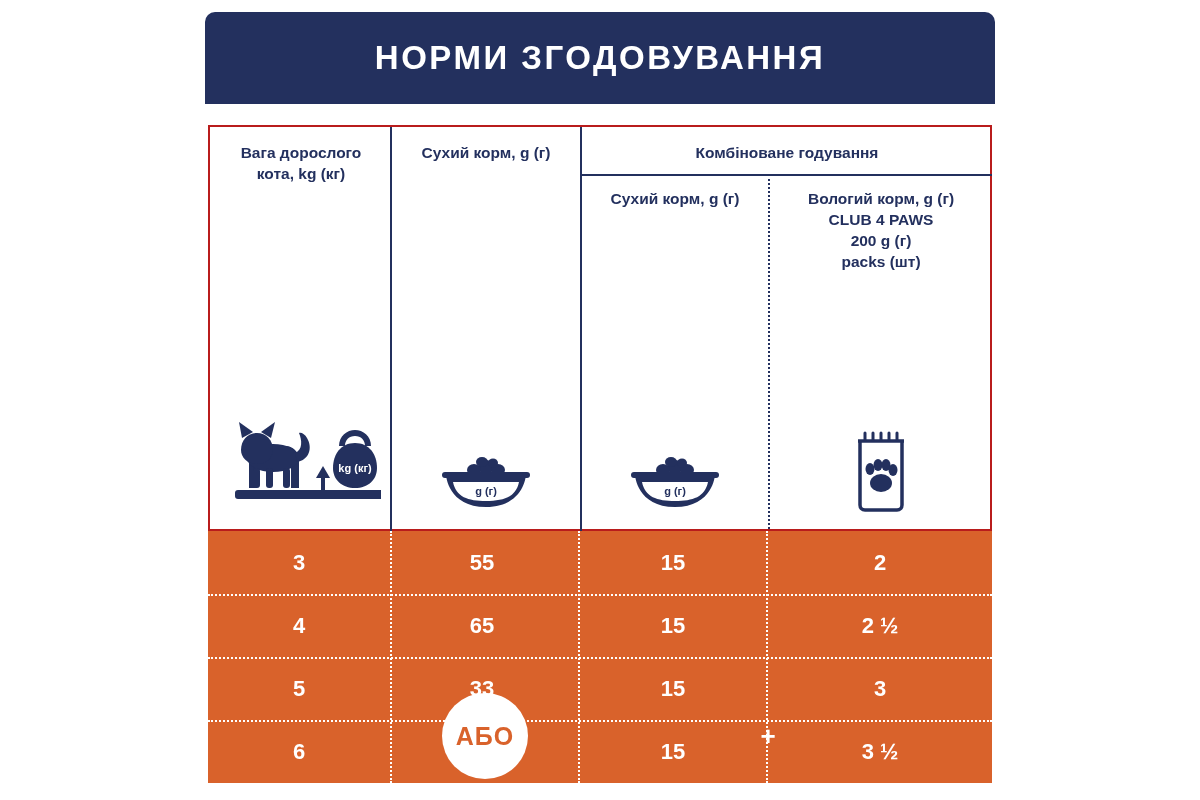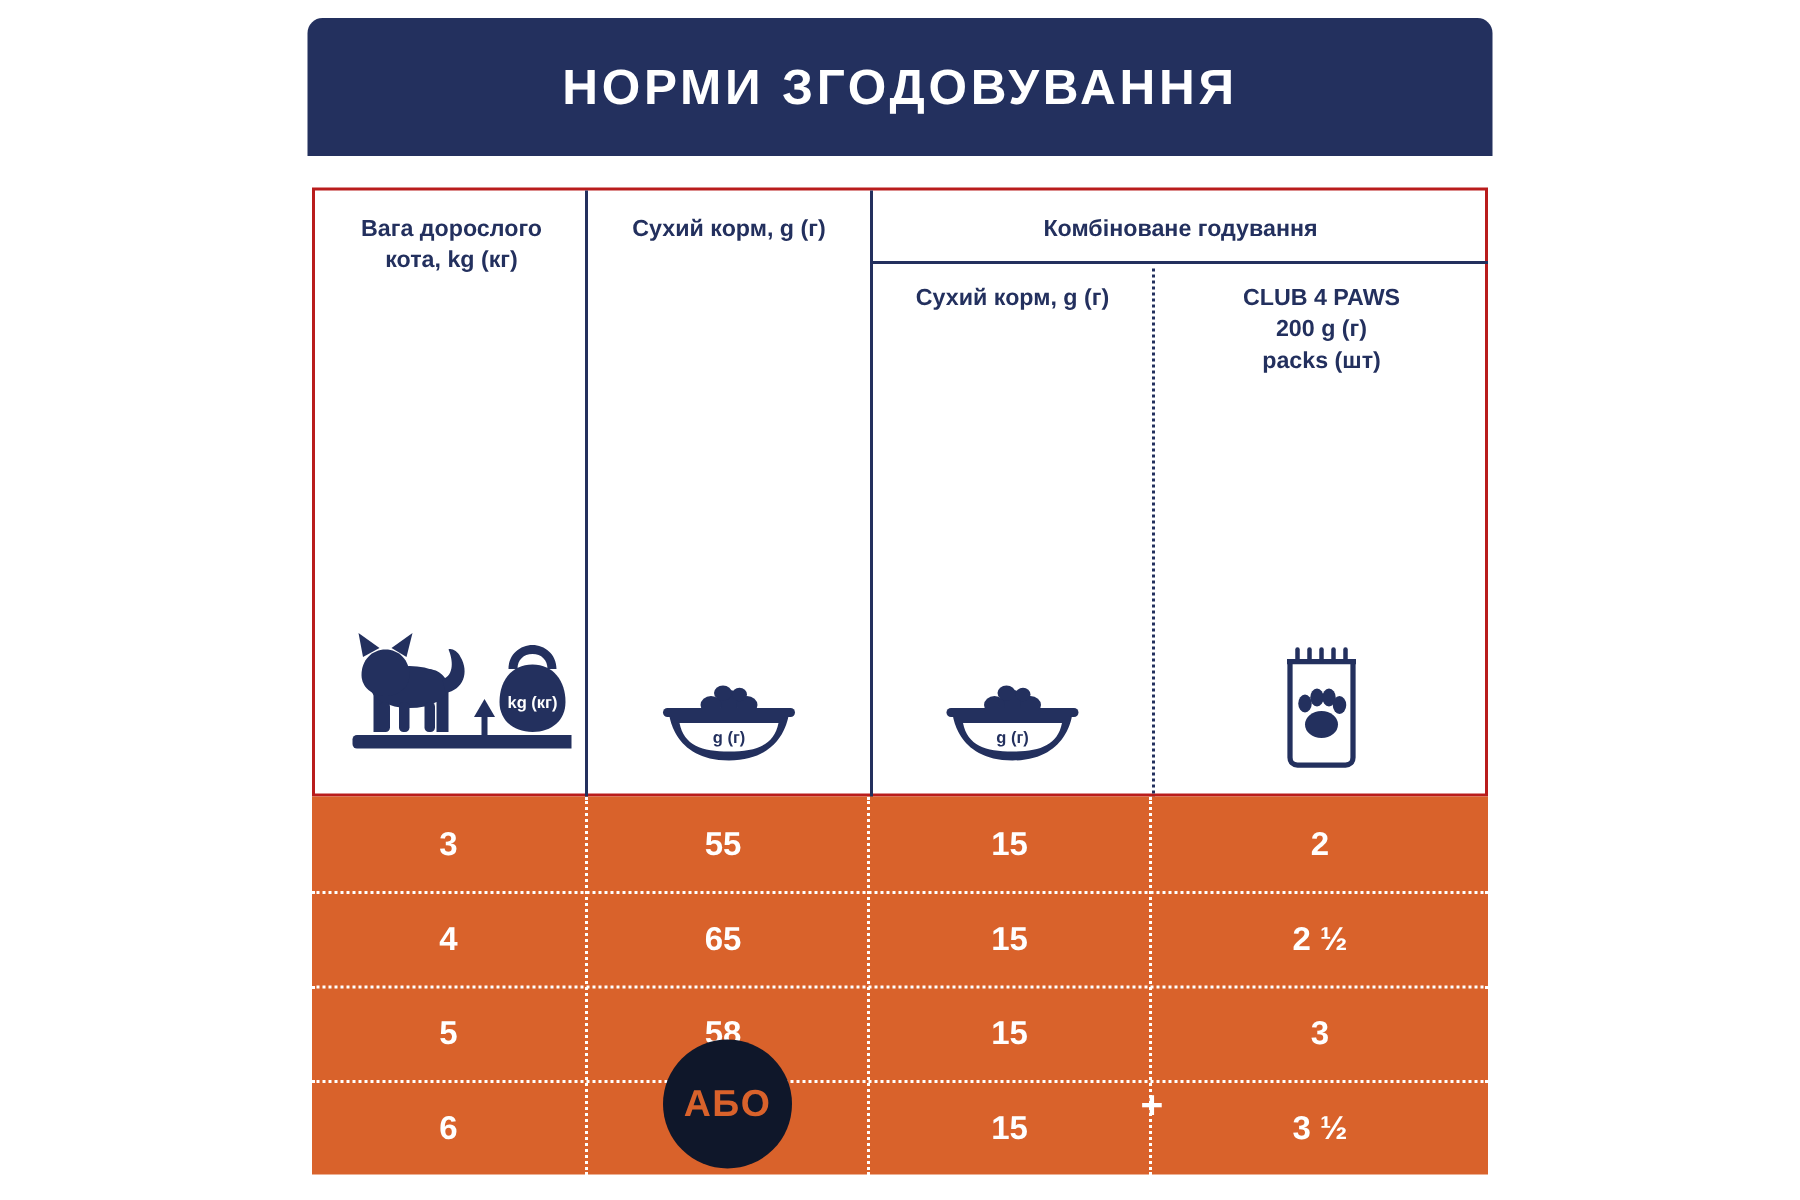--- a/index.html
+++ b/index.html
@@ -168,21 +168,21 @@
   .c-wet    { left: 560px; width: 224px; }
 
   
   .abo {
     position: absolute;
     left: 234px;
     top: 162px;
     width: 86px;
     height: 86px;
     border-radius: 50%;
-    background: #0f172a;
+    background: #ffffff;
     display: flex;
     align-items: center;
     justify-content: center;
     color: #d9622b;
     font-size: 25px;
     font-weight: bold;
     letter-spacing: 1px;
   }
   
   .plus {
@@ -222,20 +222,21 @@
         <div>кота, kg (кг)</div>
       </div>
 
       <div class="hcell hc-dry">Сухий корм, g (г)</div>
 
       <div class="hcell hc-combined">Комбіноване годування</div>
 
       <div class="hcell hc-dry2">Сухий корм, g (г)</div>
 
       <div class="hcell hc-wet">
+        <div>Вологий корм, g (г)</div>
         <div>CLUB 4 PAWS</div>
         <div>200 g (г)</div>
         <div>packs (шт)</div>
       </div>
 
       <div class="icon-wrap iw-cat">
         <svg width="160" height="105" viewBox="0 0 160 105">
           <g fill="#23305e">
 
             <path d="M28 78 L28 55 C28 44 36 36 47 36 L64 36 C72 36 78 42 78 50 L78 78 L70 78 L70 58 L36 58 L36 78 Z"></path>
@@ -337,21 +338,21 @@
       <div class="row" style="top:63px">
         <div class="cell c-weight">4</div>
         <div class="cell c-dry">65</div>
         <div class="cell c-dry2">15</div>
         <div class="cell c-wet">2 ½</div>
       </div>
       <div class="row-sep" style="top:126px"></div>
 
       <div class="row" style="top:126px">
         <div class="cell c-weight">5</div>
-        <div class="cell c-dry">58</div>
+        <div class="cell c-dry">33</div>
         <div class="cell c-dry2">15</div>
         <div class="cell c-wet">3</div>
       </div>
       <div class="row-sep" style="top:189px"></div>
 
       <div class="row" style="top:189px">
         <div class="cell c-weight">6</div>
         <div class="cell c-dry">85</div>
         <div class="cell c-dry2">15</div>
         <div class="cell c-wet">3 ½</div>

